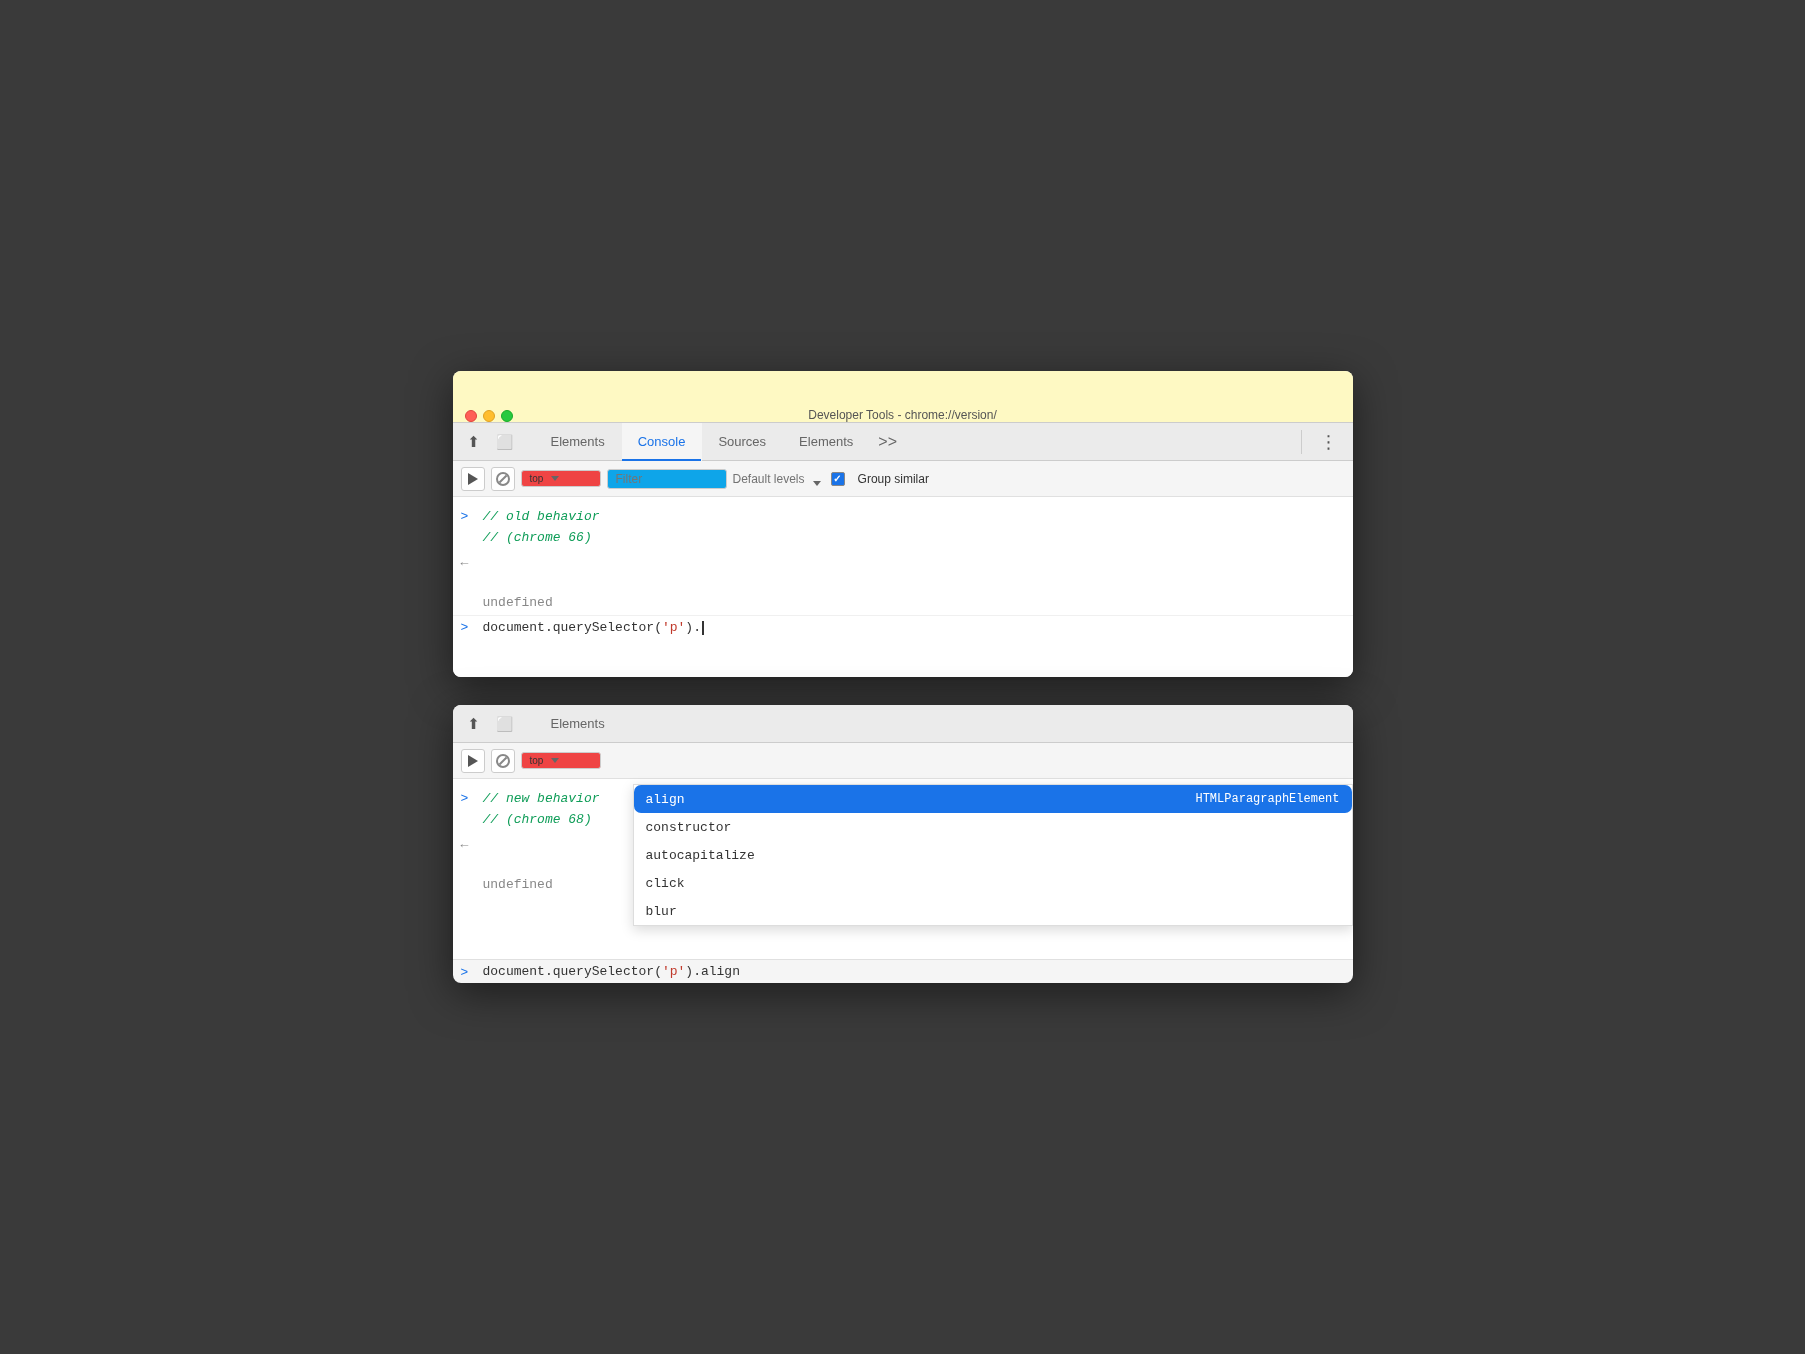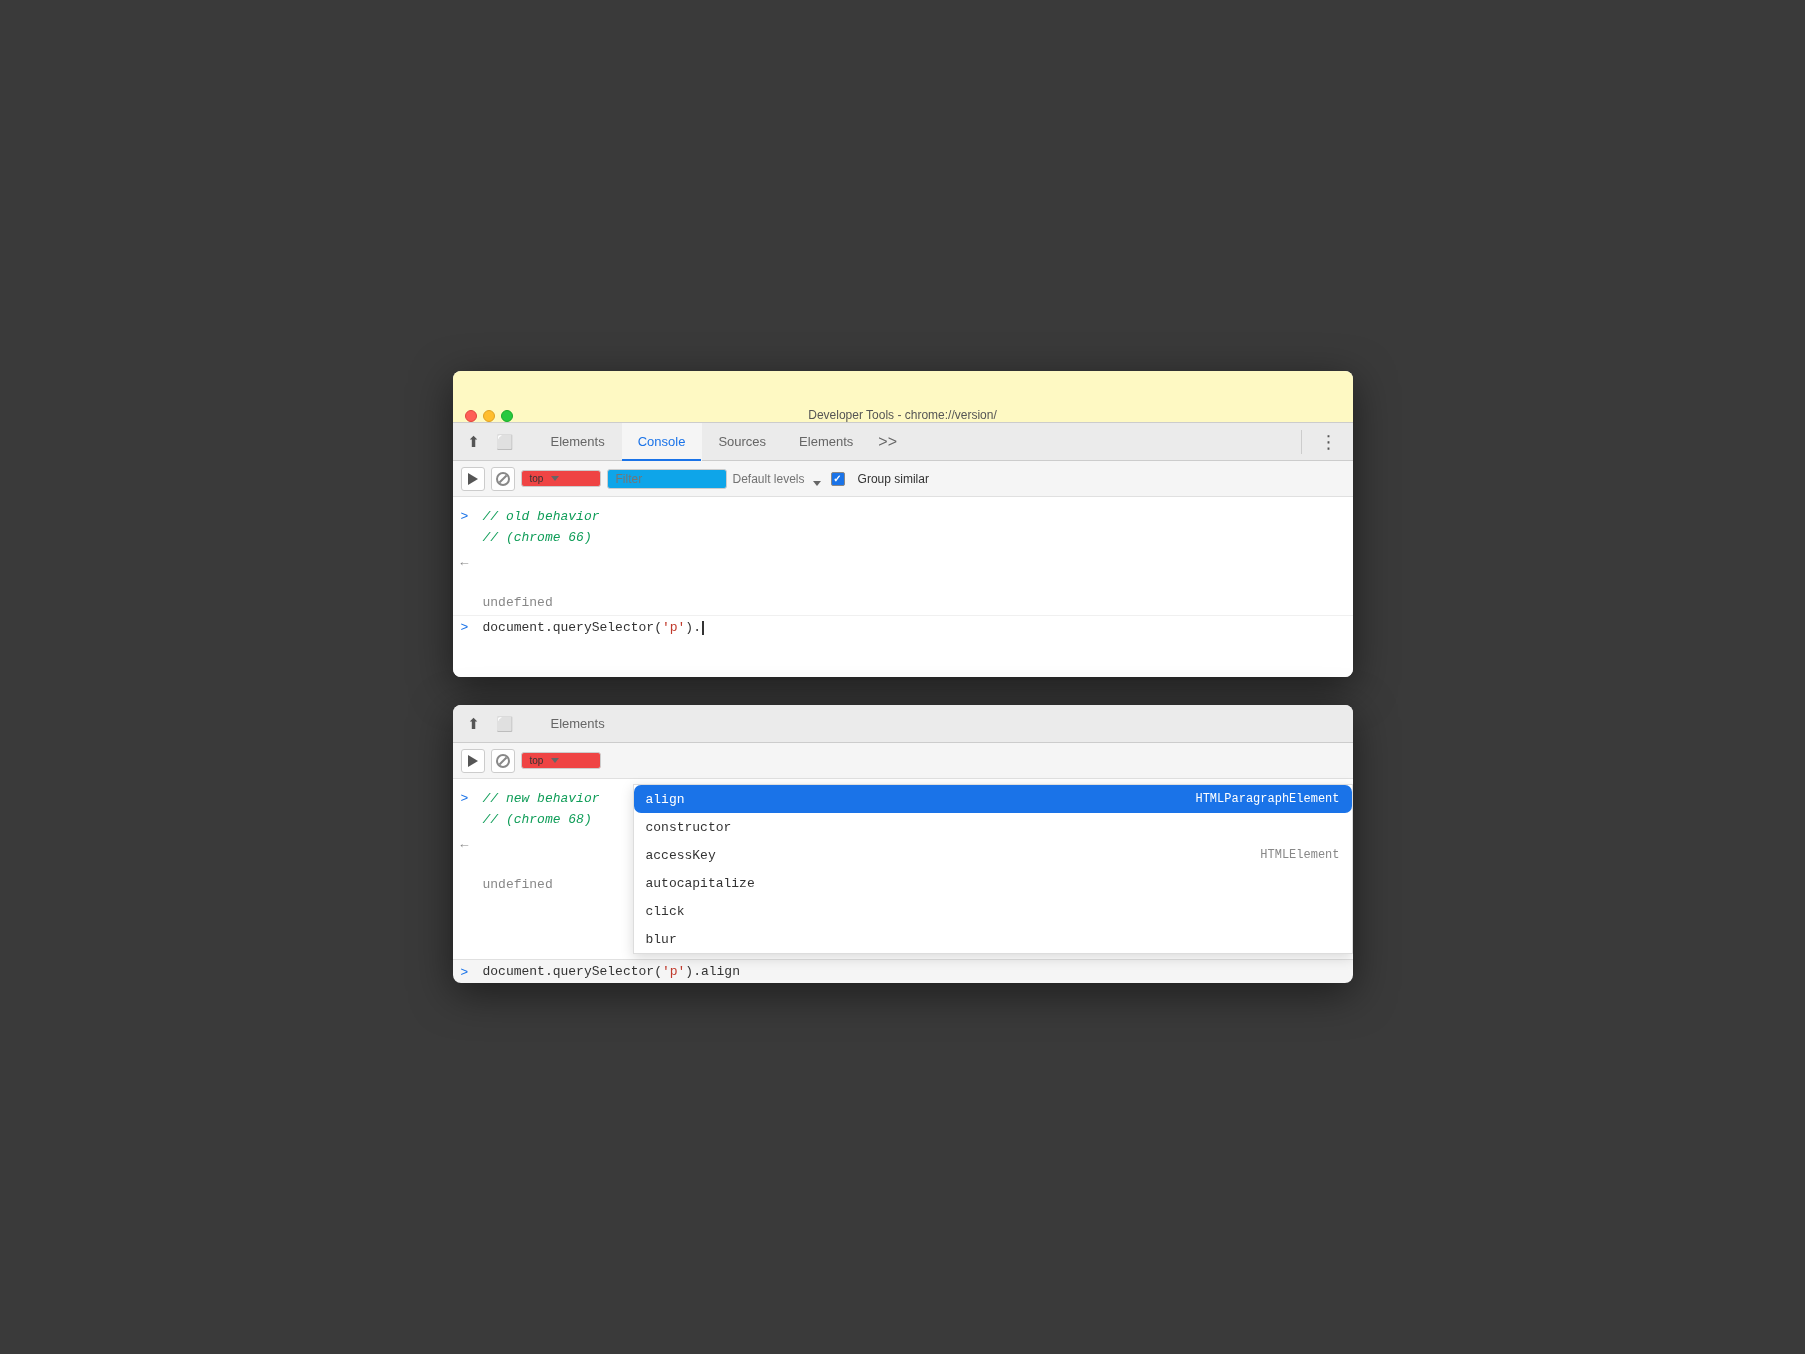--- a/index.html
+++ b/index.html
@@ -482,24 +482,20 @@
     <div class="autocomplete-dropdown" style="position:absolute; top:-175px; left:180px; right:0; z-index:200;">
       <div class="autocomplete-item selected">
         <span>align</span>
         <span class="autocomplete-type">HTMLParagraphElement</span>
       </div>
       <div class="autocomplete-item">
         <span>constructor</span>
         <span class="autocomplete-type"></span>
       </div>
       <div class="autocomplete-item">
-        <span>accessKey</span>
-        <span class="autocomplete-type">HTMLElement</span>
-      </div>
-      <div class="autocomplete-item">
         <span>autocapitalize</span>
         <span class="autocomplete-type"></span>
       </div>
       <div class="autocomplete-item">
         <span>click</span>
         <span class="autocomplete-type"></span>
       </div>
       <div class="autocomplete-item">
         <span>blur</span>
         <span class="autocomplete-type"></span>

